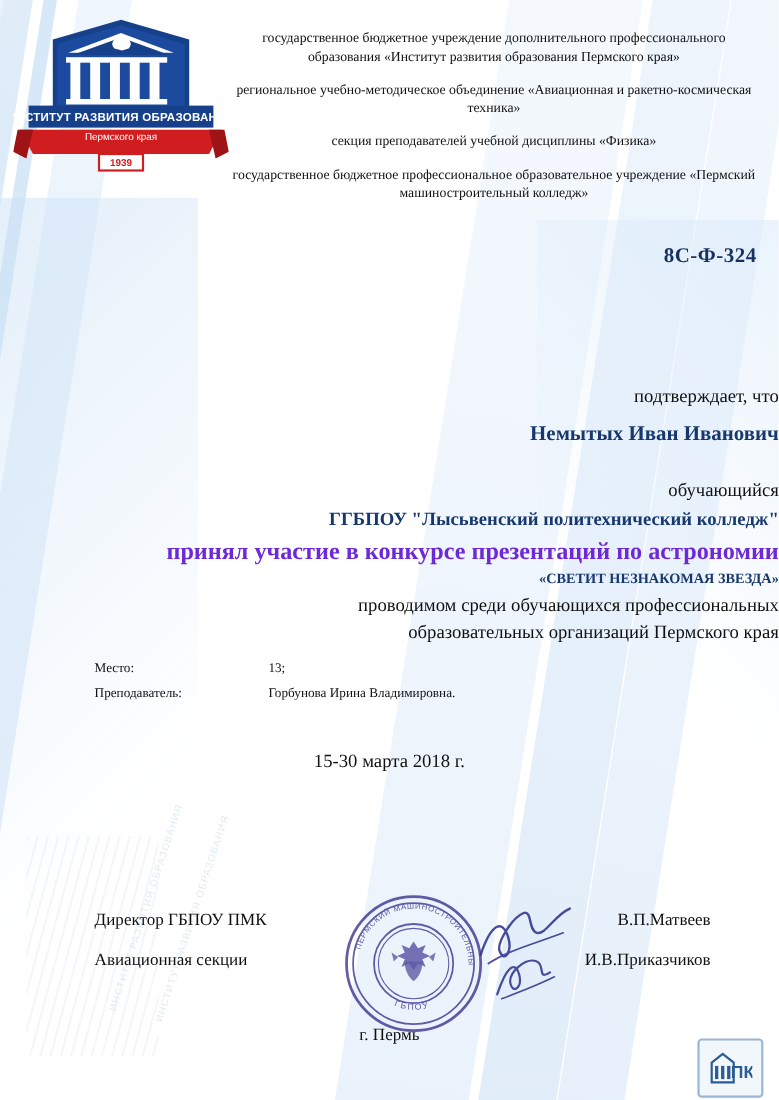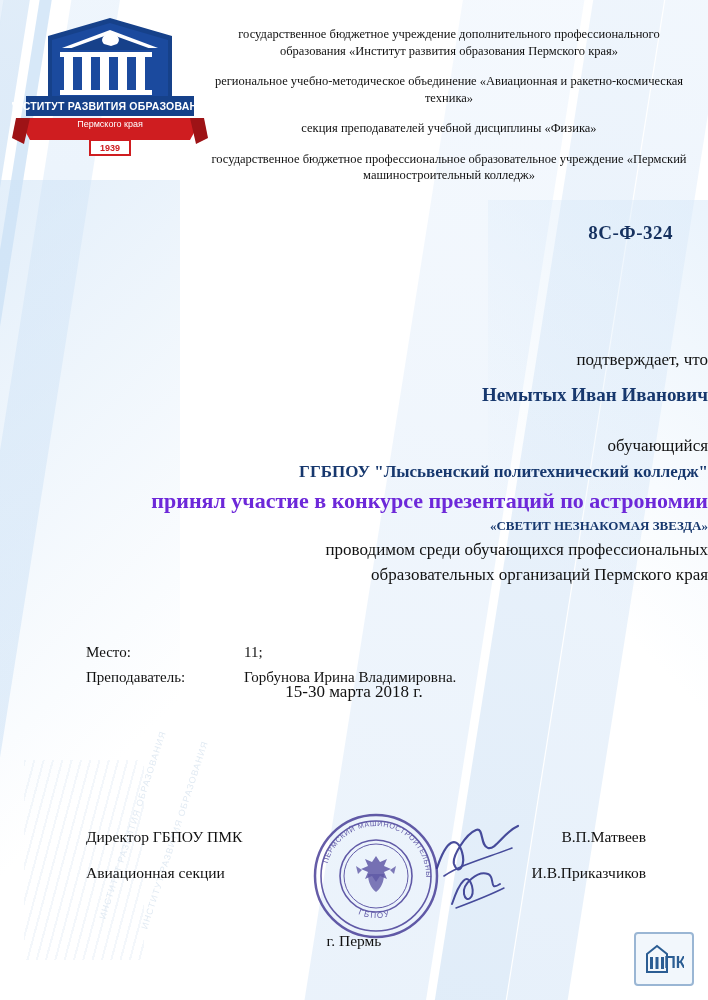--- a/index.html
+++ b/index.html
@@ -95,21 +95,21 @@
     margin-bottom: 14px;
   }
   .header-text .line:last-child { margin-bottom: 0; }
 
   
   .logo svg { display:block; }
 
   
   .code {
     position: absolute;
-    right: 35px;
+    right: 20px;
     top: 222px;
     font-size: 19px;
     font-weight: bold;
     color: #16315f;
     letter-spacing: .5px;
   }
 
   
   .title {
     position: absolute;
@@ -177,23 +177,22 @@
     color: #111;
     line-height: 1.45;
   }
 
   
   .fields {
     position: absolute;
     top: 600px;
     left: 86px;
     width: 560px;
-    font-size: 15px;
-    color: #111;
-    margin-top: 44px;
+    font-size: 12px;
+    color: #111;
   }
   .field-row {
     display: flex;
     margin-bottom: 8px;
   }
   .field-label { width: 158px; }
   .field-value { flex: 1; }
 
   .date {
     position: absolute;
@@ -257,21 +256,21 @@
     top: 862px;
     width: 60px;
     height: 50px;
     opacity: .85;
   }
 
   
   .badge {
     position: absolute;
     right: 14px;
-    bottom: 14px;
+    bottom: 2px;
     width: 56px;
     height: 50px;
     border: 2px solid #9ab6d4;
     border-radius: 4px;
     background: #f2f7fc;
     display: flex;
     align-items: center;
     justify-content: center;
   }
 </style>
@@ -347,21 +346,21 @@
     <div class="org">ГГБПОУ "Лысьвенский политехнический колледж"</div>
     <div class="action">принял участие в конкурсе презентаций по астрономии</div>
     <div class="contest">«СВЕТИТ НЕЗНАКОМАЯ ЗВЕЗДА»</div>
     <div class="among1">проводимом среди обучающихся профессиональных</div>
     <div class="among2">образовательных организаций Пермского края</div>
   </div>
 
   <div class="fields">
     <div class="field-row">
       <div class="field-label">Место:</div>
-      <div class="field-value">11;</div>
+      <div class="field-value">13;</div>
     </div>
     <div class="field-row">
       <div class="field-label">Преподаватель:</div>
       <div class="field-value">Горбунова Ирина Владимировна.</div>
     </div>
   </div>
 
   <div class="date">15-30 марта 2018 г.</div>
 
   <div class="signatures">

